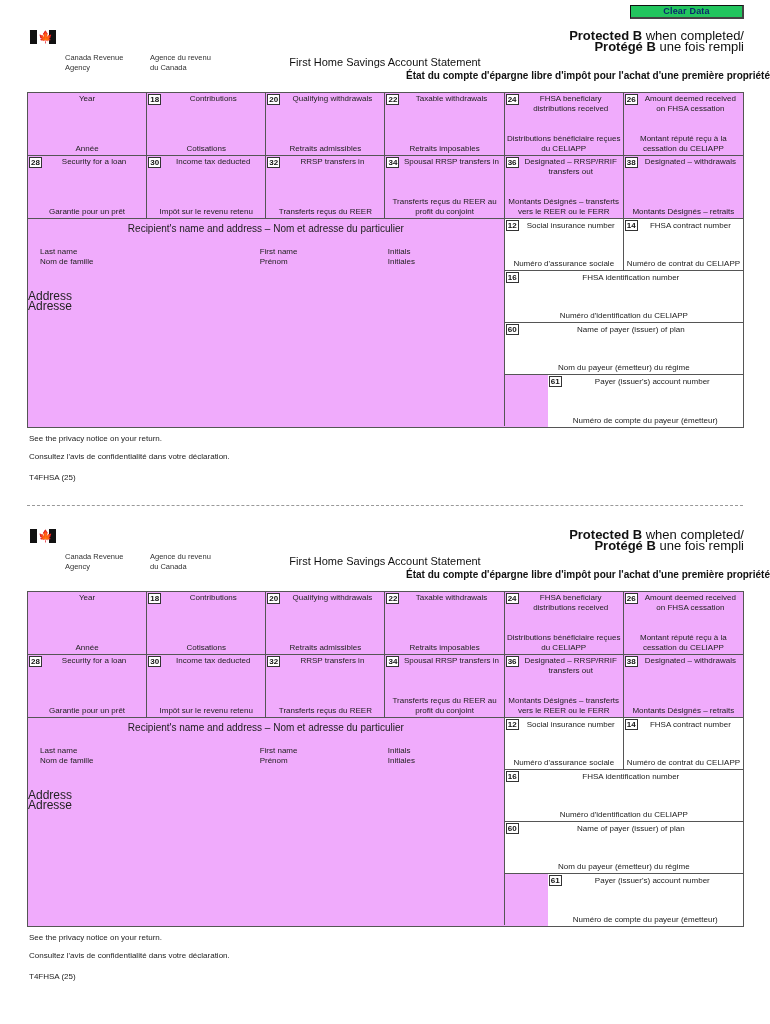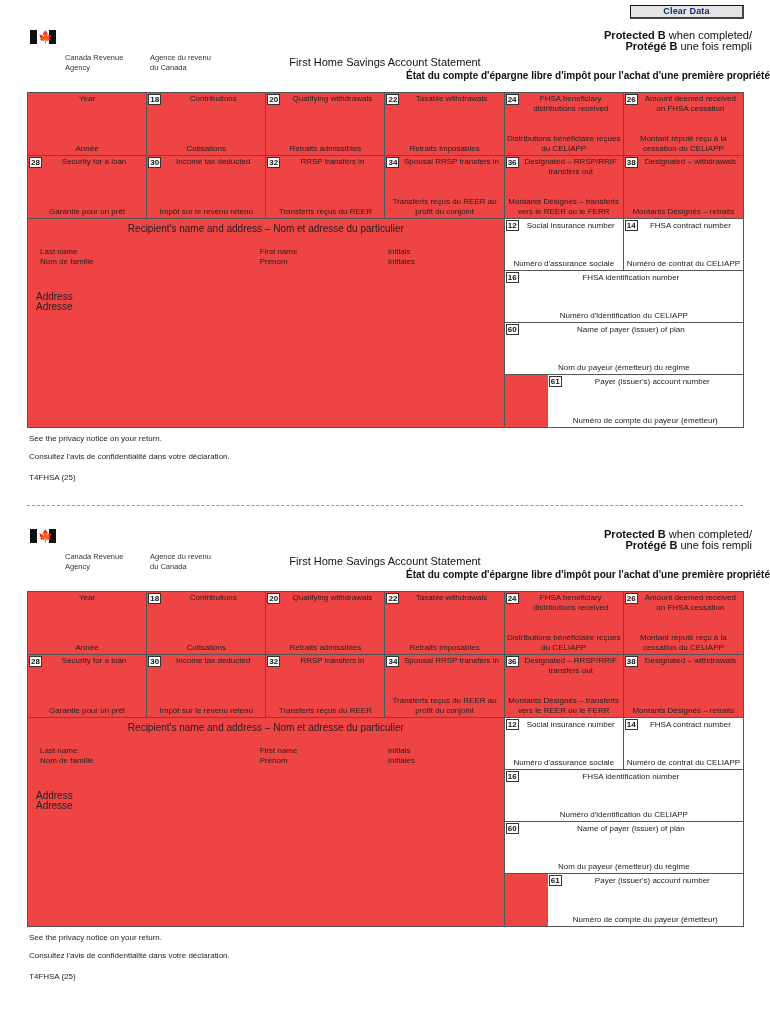--- a/index.html
+++ b/index.html
@@ -16,21 +16,21 @@
   }
 
   .page-copy { position: relative; width: 770px; height: 499px; }
   .page-copy.second { height: 525px; }
 
   
   .clear-data-btn {
     position: absolute;
     right: 26px; top: 5px;
     width: 114px; height: 14px;
-    background: #e5e5e5;
+    background: #22c55e;
     border: 1px solid #111111;
     border-right: 2px solid #444444;
     border-bottom: 2px solid #444444;
     color: #0a2a6b;
     font-size: 9px;
     font-weight: bold;
     line-height: 11px;
     text-align: center;
     cursor: pointer;
     letter-spacing: .2px;
@@ -54,23 +54,23 @@
     color: #111111;
     font-size: 12px; line-height: 12px; text-align: center;
   }
   .sig-text { display: flex; margin-top: 24px; }
   .sig-en, .sig-fr { font-size: 7.5px; line-height: 9.5px; color: #333333; }
   .sig-en { width: 85px; }
   .sig-fr { width: 90px; }
 
   
   .protected {
-    position: absolute; right: 18px; top: 30px;
+    position: absolute; right: 26px; top: 30px;
     text-align: right;
-    font-size: 11px; line-height: 11px;
+    font-size: 13px; line-height: 11px;
     color: #111111;
   }
   .protected b { font-weight: bold; }
 
   
   .form-title {
     position: absolute; left: 0; right: 0; top: 55px;
     text-align: center;
     font-size: 11px; font-weight: normal; line-height: 14px;
   }
@@ -79,21 +79,21 @@
     text-align: right;
     font-size: 10px; font-weight: bold; line-height: 14px;
   }
 
   
   .form-frame {
     position: absolute;
     left: 27px; top: 92px;
     width: 717px;
     border: 1px solid #555555;
-    background: #ef4444;
+    background: #f0abfc;
   }
 
   .row6 { display: flex; width: 100%; }
   .row6 > .cell { width: 16.6667%; }
 
   .cell {
     position: relative;
     height: 63px;
     border-right: 1px solid #555555;
     border-bottom: 1px solid #555555;
@@ -145,22 +145,22 @@
   }
   .recip-fields {
     position: absolute; left: 12px; top: 28px; right: 6px;
     display: flex;
     font-size: 8px; line-height: 9.5px; color: #222222;
   }
   .recip-fields .f1 { width: 48%; }
   .recip-fields .f2 { width: 28%; }
   .recip-fields .f3 { width: 24%; }
   .recip-addr {
-    position: absolute; left: 8px; top: 73px;
-    font-size: 10px; line-height: 9.5px; color: #222222;
+    position: absolute; left: 0; top: 73px;
+    font-size: 12px; line-height: 9.5px; color: #222222;
   }
 
   .rightcol { width: 33.3333%; }
   .rc-row { display: flex; width: 100%; }
   .rc-cell {
     position: relative;
     height: 52px;
     border-bottom: 1px solid #555555;
     border-right: 1px solid #555555;
     background: #ffffff;

